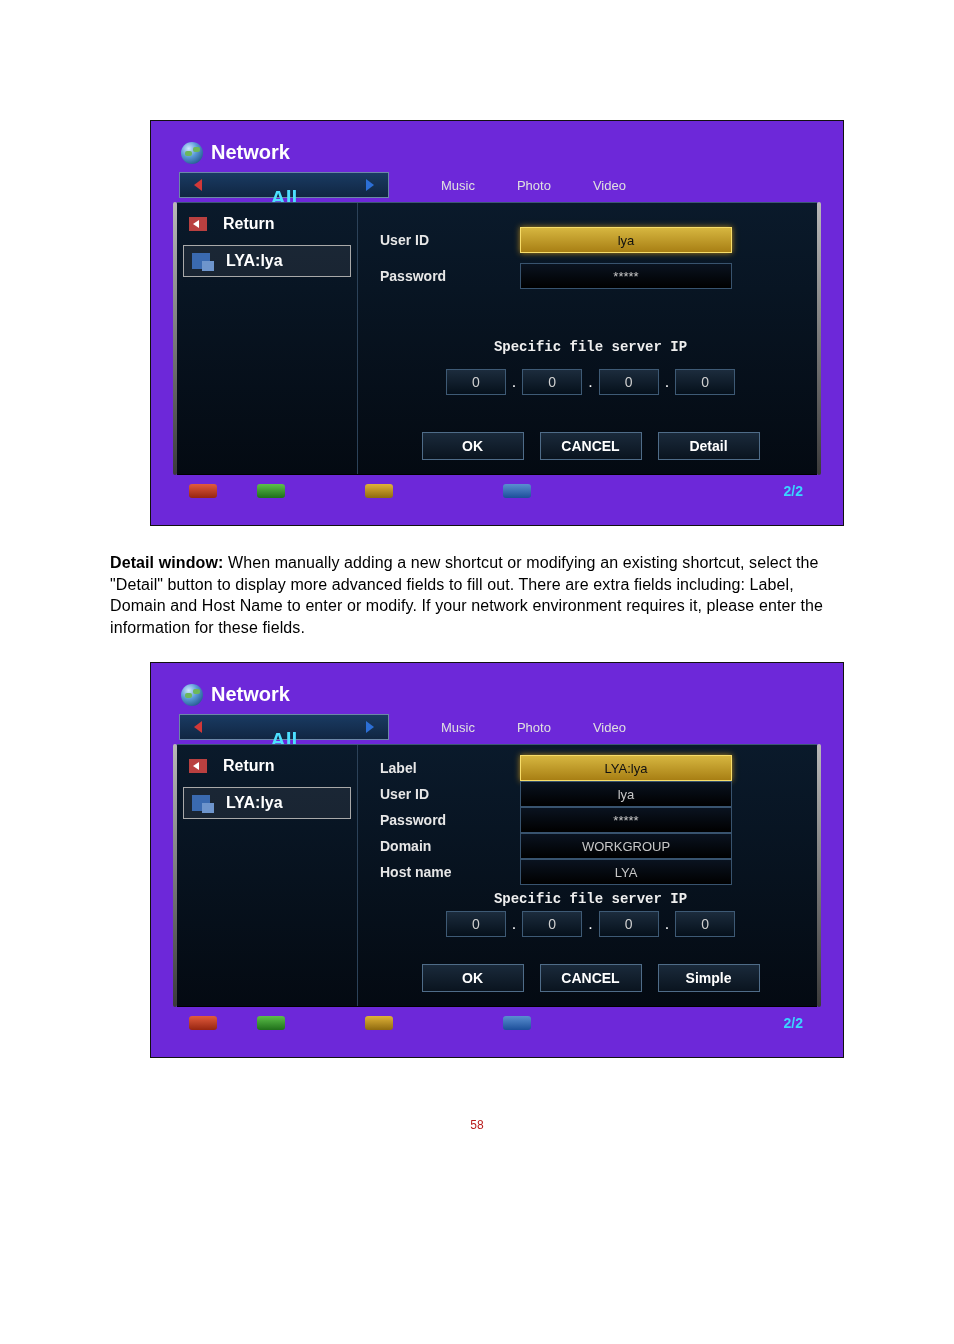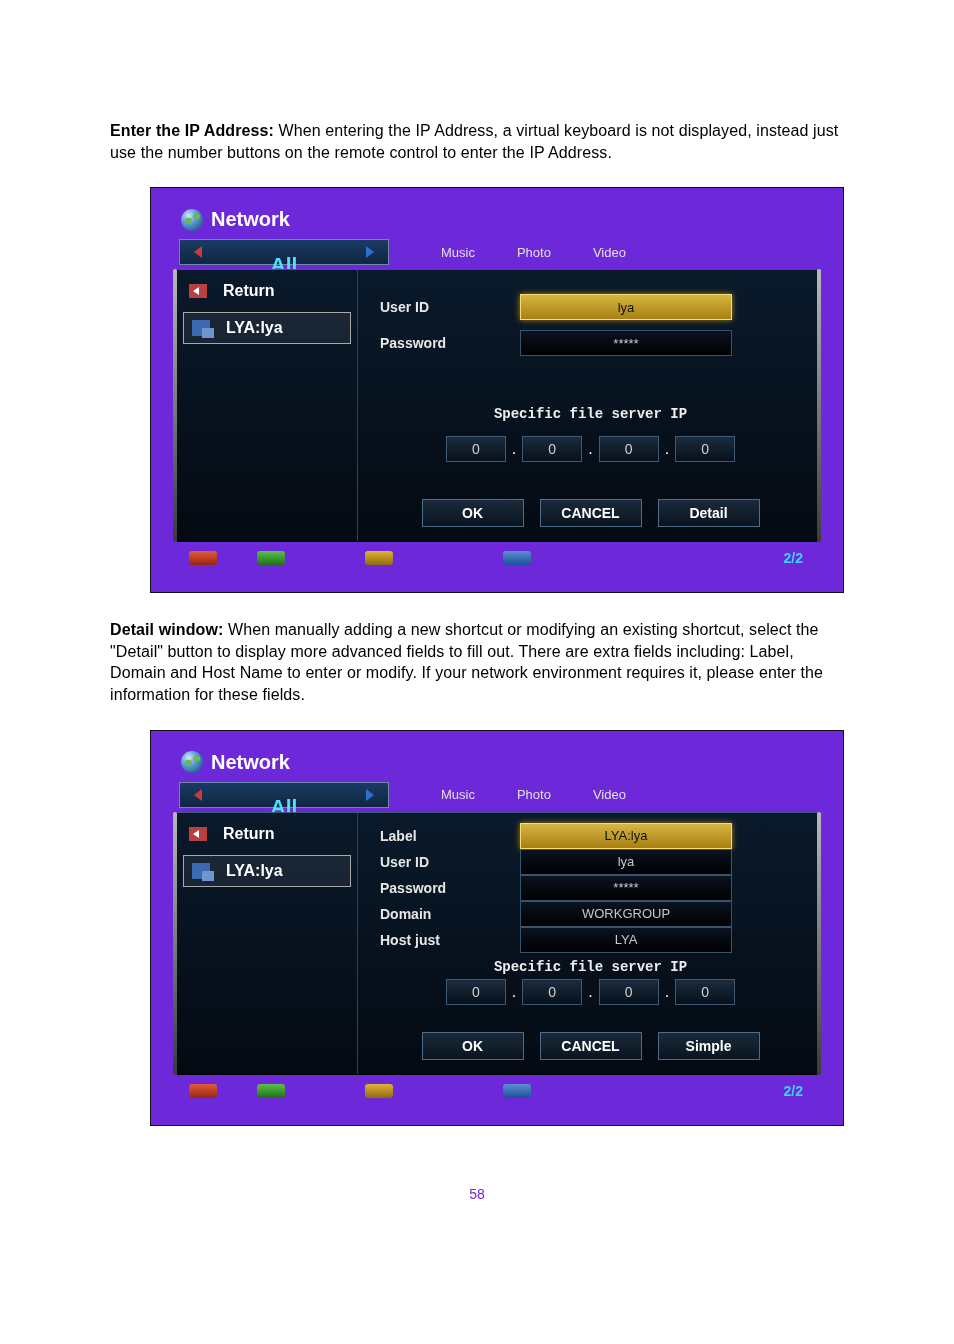--- a/index.html
+++ b/index.html
@@ -246,33 +246,30 @@
   .pager {
     margin-left:auto;
     color:#3ad5ff;
     font-size:14px;
     font-weight:700;
     padding-right:8px;
   }
 
   .page-number {
     text-align:center;
-    font-size:14px;
-    color:#6d28d9;
+    font-size:12px;
+    color:#b91c1c;
     margin-top: 60px;
   }
 </style>
 </head>
 <body>
 
 <div class="page">
 
-  <p class="body-text">
-    <span class="bold-run">Enter the IP Address:</span><span> When entering the IP Address, a virtual keyboard is not displayed, instead just use the number buttons on the remote control to enter the IP Address.</span>
-  </p>
 
   <div class="screenshot-wrap">
     <div class="tv-title-row">
       <span class="globe-icon"></span>
       <span>Network</span>
     </div>
 
     <div class="tabbar">
       <div class="tab-all">
         <span class="arrow-left"></span>
@@ -387,21 +384,21 @@
           </div>
           <div class="field-row">
             <span class="field-label">Password</span>
             <span class="field-value">*****</span>
           </div>
           <div class="field-row">
             <span class="field-label">Domain</span>
             <span class="field-value">WORKGROUP</span>
           </div>
           <div class="field-row">
-            <span class="field-label">Host just</span>
+            <span class="field-label">Host name</span>
             <span class="field-value">LYA</span>
           </div>
 
           <div class="sect-label" style="margin-top:6px">Specific file server IP</div>
           <div class="ip-row">
             <span class="ip-box">0</span>
               <span class="ip-dot">.</span>
             <span class="ip-box">0</span>
               <span class="ip-dot">.</span>
             <span class="ip-box">0</span>

